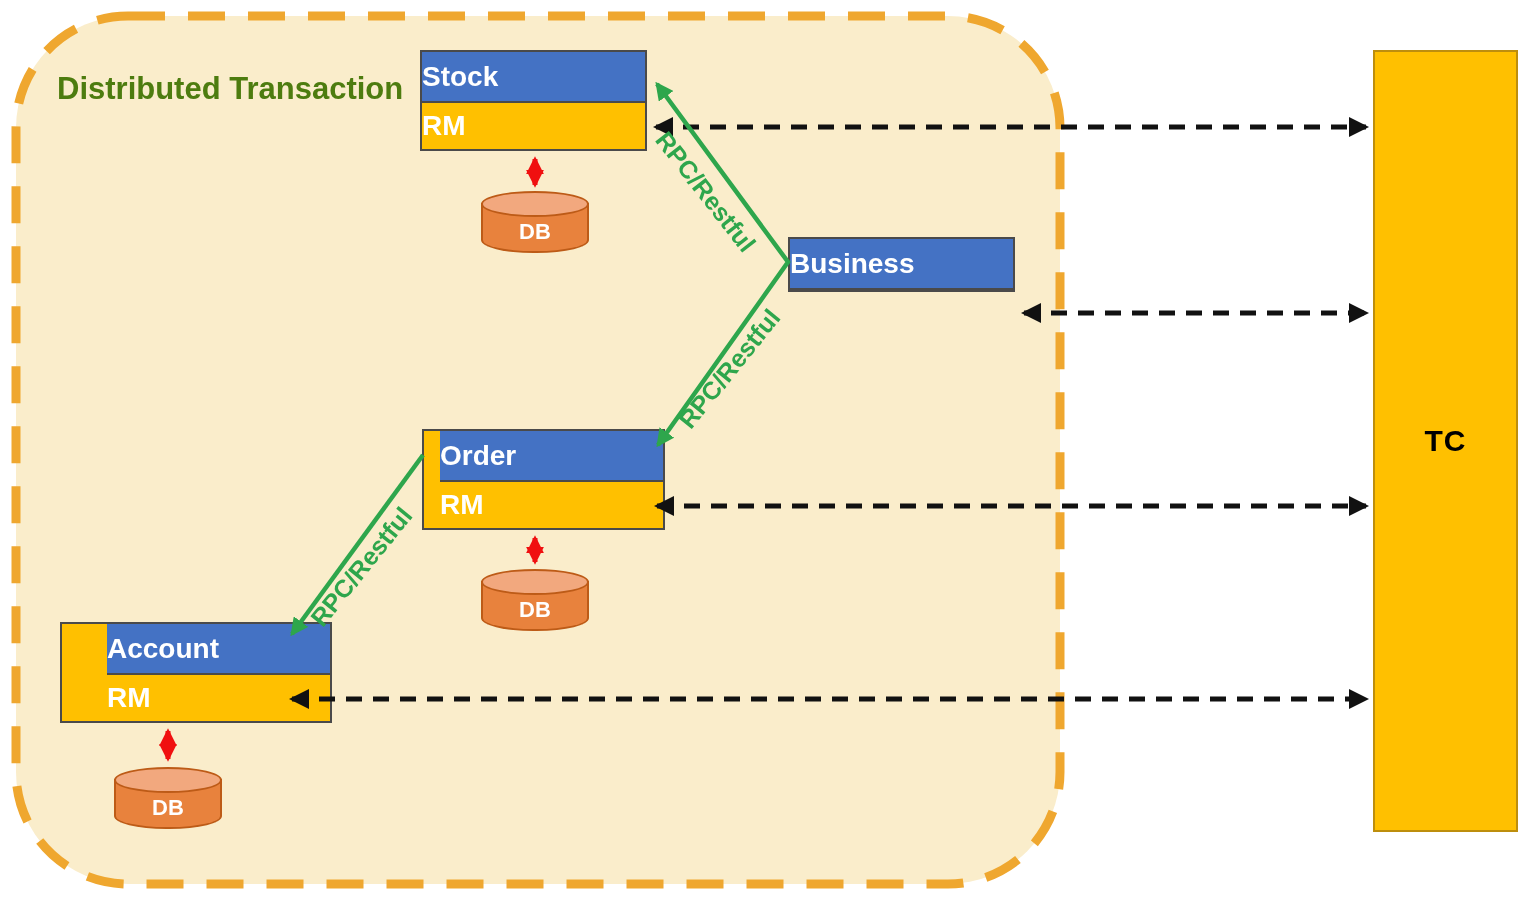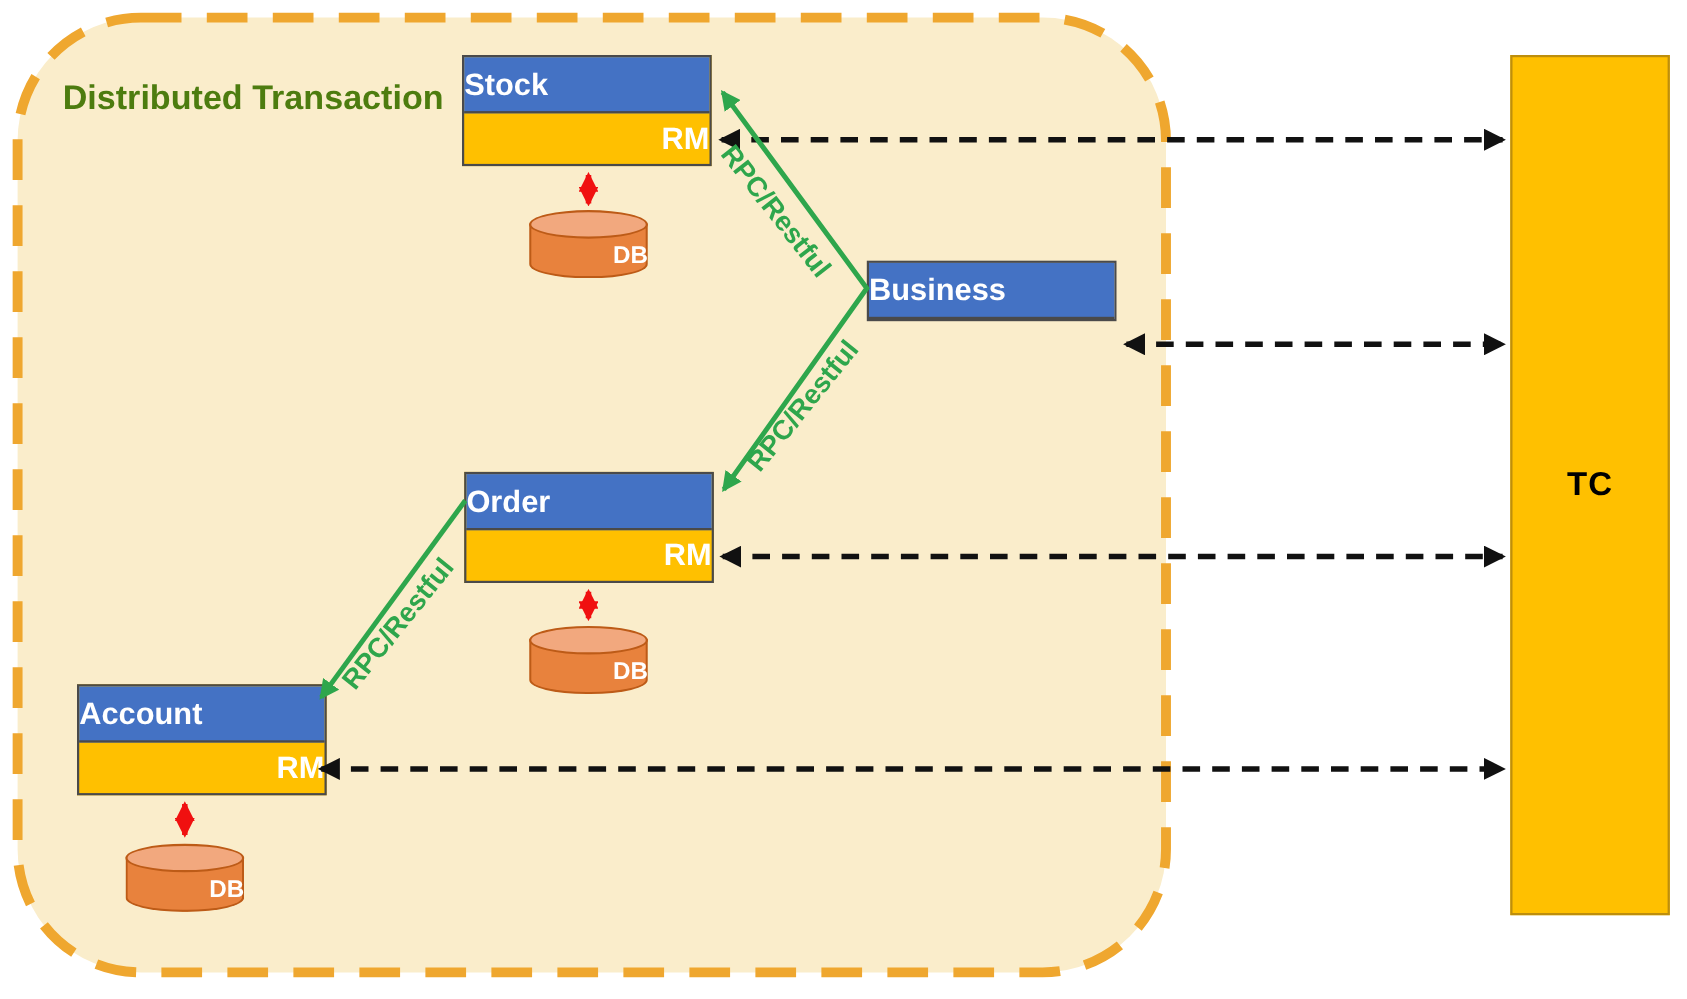--- a/index.html
+++ b/index.html
@@ -19,40 +19,40 @@
     position:absolute; width:223px; z-index:2;
     border:2px solid #4a4a4a; background:#FFC000;
   }
   .svc-head {
     height:49px; background:#4472C4; border-bottom:2px solid #4a4a4a;
     color:#ffffff; font-size:28px; font-weight:bold;
     text-align:left; line-height:49px;
   }
   .svc-role {
     height:46px; color:#ffffff; font-size:28px; font-weight:bold;
-    text-align:right; line-height:46px;
+    text-align:left; line-height:46px;
   }
   .svc-stock   { left:420px; top:50px;  }
   .svc-business{ left:788px; top:237px; }
-  .svc-order   { left:422px; top:429px; }
-  .svc-account { left:70px;  top:622px; }
+  .svc-order   { left:422px; top:429px;padding-left:16px; }
+  .svc-account { left:60px;  top:622px;padding-left:45px; }
 
   .cyl { position:absolute; width:108px; height:64px; z-index:2; }
   .cyl-top {
     position:absolute; left:0; top:0; width:104px; height:22px;
     background:#F2A87E; border:2px solid #BD5B17; border-radius:50%; z-index:2;
   }
   .cyl-body {
     position:absolute; left:0; top:12px; width:104px; height:48px;
     background:#E8823D; border:2px solid #BD5B17; border-top:none;
     border-radius:0 0 52px 52px / 0 0 13px 13px; z-index:1;
   }
   .cyl-label {
     position:absolute; left:0; right:0; top:28px; z-index:3;
-    text-align:right; color:#ffffff; font-size:22px; font-weight:bold;
+    text-align:center; color:#ffffff; font-size:22px; font-weight:bold;
   }
   .cyl-stock   { left:481px; top:191px; }
   .cyl-order   { left:481px; top:569px; }
   .cyl-account { left:114px; top:767px; }
 
   .tc-box {
     position:absolute; left:1373px; top:50px; width:141px; height:778px; z-index:2;
     background:#FFC000; border:2px solid #BD8E0D;
     display:flex; align-items:center; justify-content:center;
     color:#000000; font-size:30px; font-weight:bold; letter-spacing:1px;

